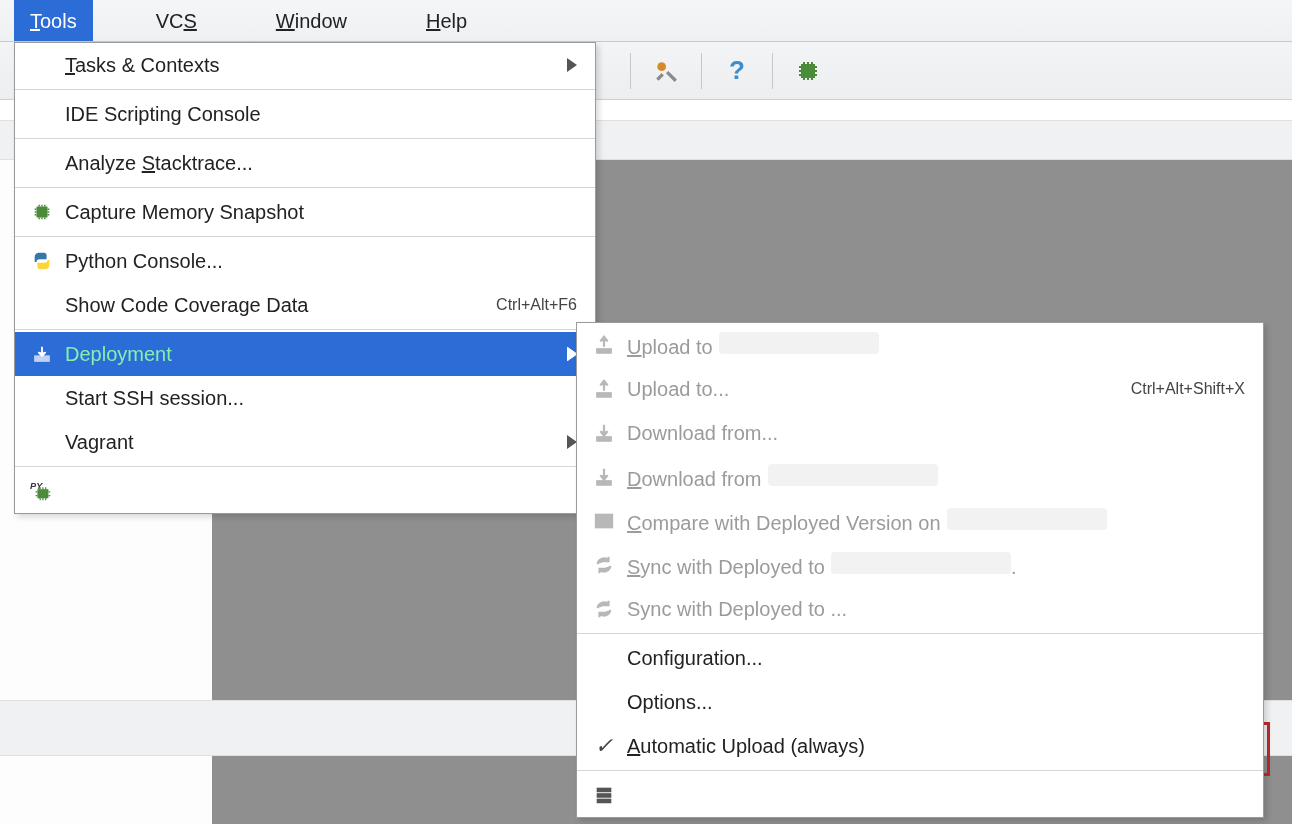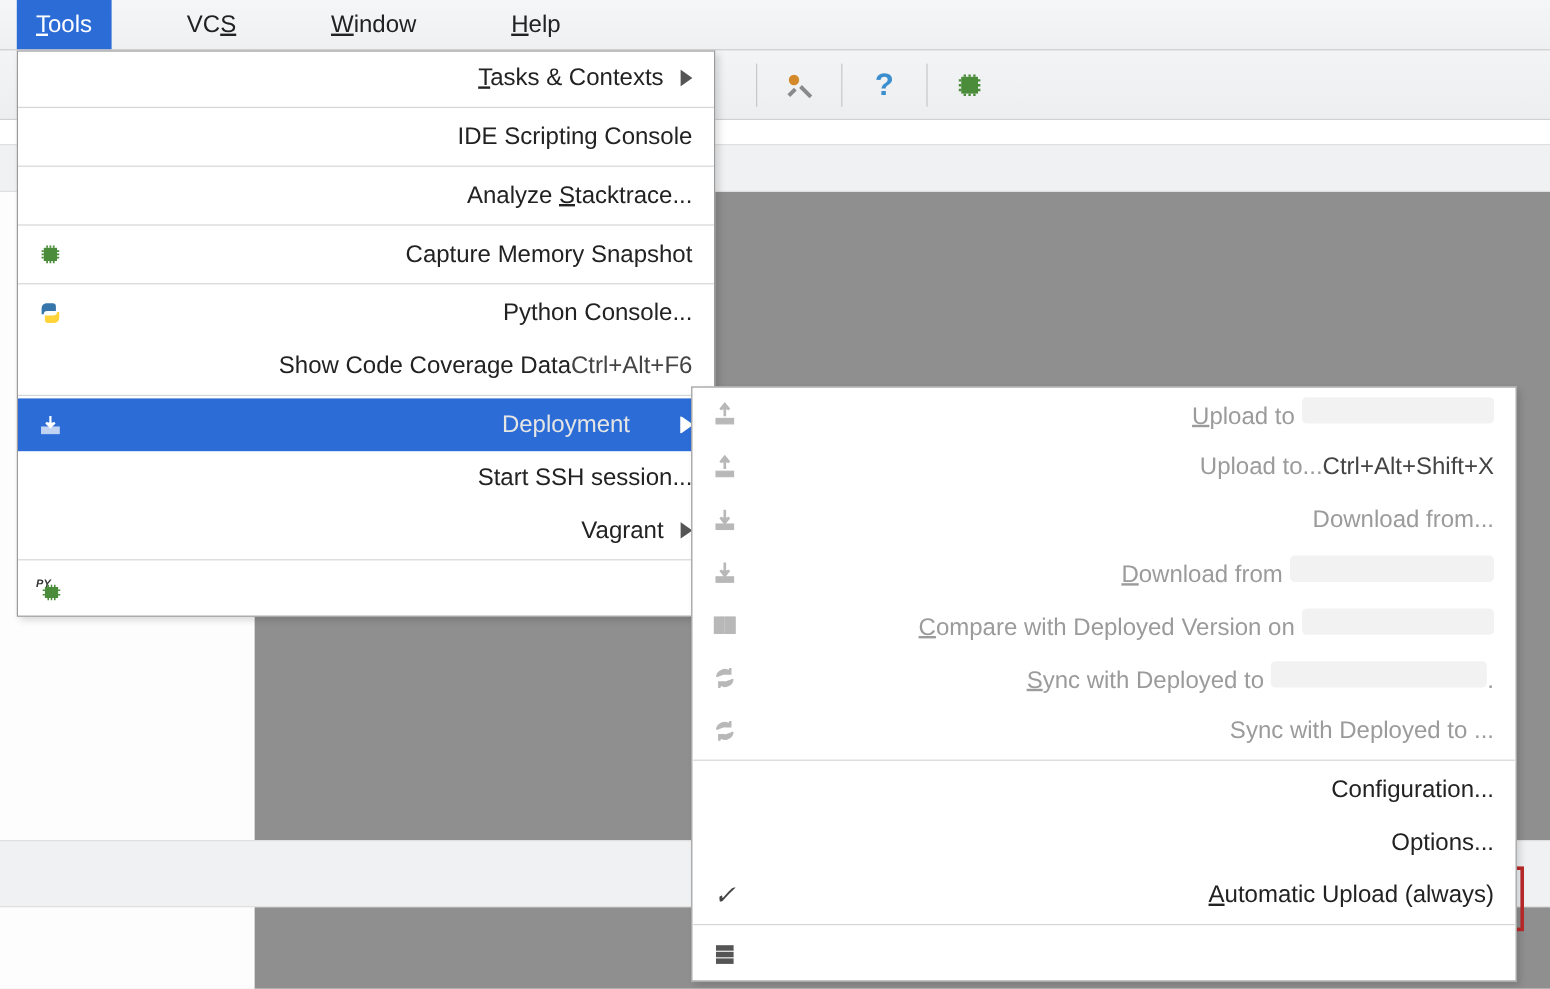--- a/index.html
+++ b/index.html
@@ -65,45 +65,44 @@
   }
   .left-col {
     position:absolute; top:160px; bottom:0; left:0; width:212px; background:#fdfdfd;
   }
   .dropdown {
     position:absolute;
     background:#fff;
     border:1px solid #9a9a9a;
     box-shadow: 3px 3px 6px rgba(0,0,0,.15);
     z-index:10;
-    text-align:right;
   }
   .tools-menu {
     top:42px; left:14px; width:582px;
   }
   .menu-item {
     display:flex; align-items:center;
     height:44px;
     padding:0 18px 0 10px;
     font-size:20px;
     position:relative;
   }
   .menu-item .icon-slot {
     width:34px; display:flex; align-items:center; justify-content:center; margin-right:6px;font-style:italic;
   }
   .menu-item .label { flex:1; }
-  .menu-item .shortcut { color:#444; font-size:20px; }
+  .menu-item .shortcut { color:#444; font-size:16px; }
   .menu-item .arrow {
     margin-left:14px; color:#555;
   }
   .menu-sep {
     height:1px; background:#d6d6d6; margin:2px 0;
   }
   .menu-item.highlight {
-    background:#2b6cd6; color:#e5e5e5;gap:28px;
+    background:#2b6cd6; color:#86efac;
   }
   .menu-item.highlight .arrow,
   .menu-item.highlight .icon-slot svg * { stroke:#fff; fill:#fff; }
   .submenu {
     top:322px; left:576px; width:688px;
   }
   .submenu .menu-item.disabled { color:#9b9b9b; }
   .submenu .menu-item.disabled .icon-slot svg * { stroke:#b8b8b8; fill:#b8b8b8; }
   .smudge {
     display:inline-block; height:22px; background:#f2f2f2; border-radius:4px;

